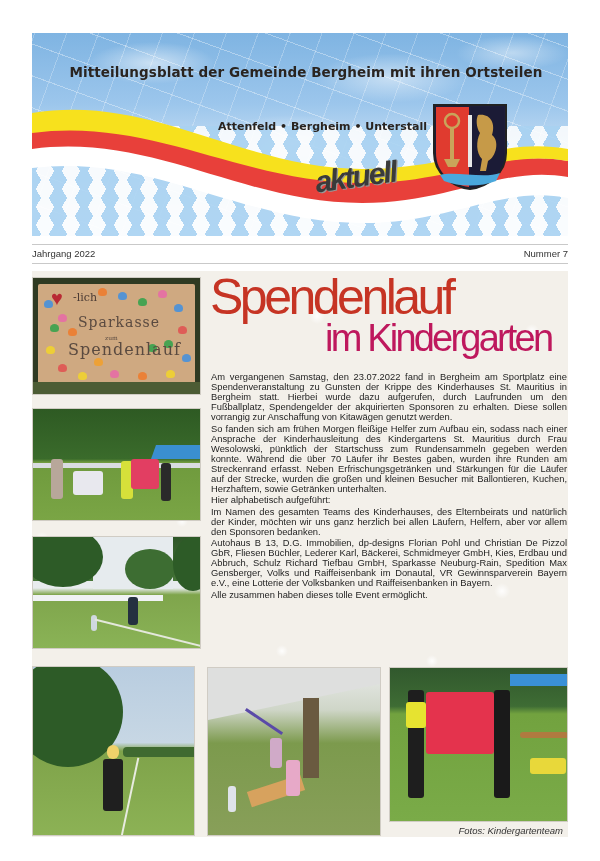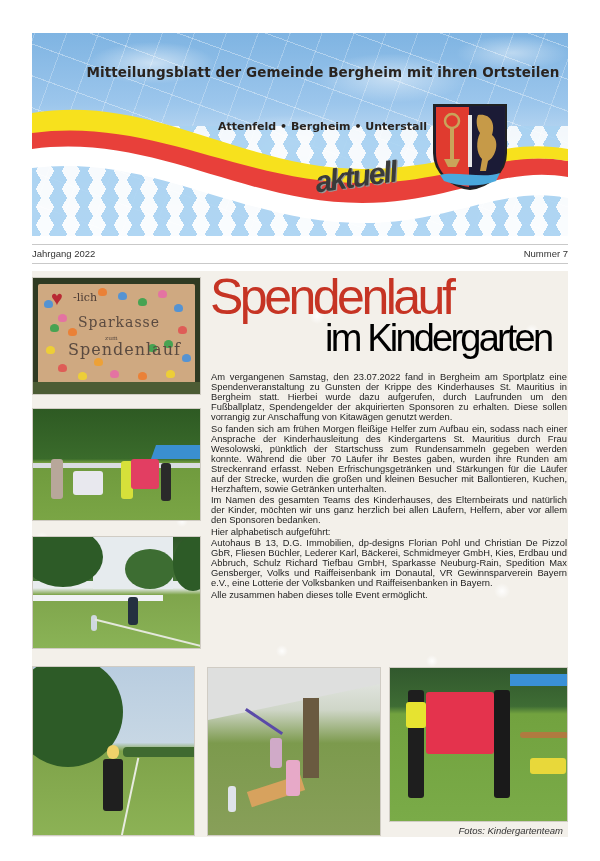--- a/index.html
+++ b/index.html
@@ -18,21 +18,21 @@
       radial-gradient(ellipse 110px 35px at 360px 45px, rgba(255,255,255,0.5), transparent 70%),
       radial-gradient(ellipse 80px 25px at 480px 20px, rgba(255,255,255,0.45), transparent 70%),
       radial-gradient(ellipse 120px 40px at 260px 110px, rgba(255,255,255,0.5), transparent 70%); }
   .rautes { position: absolute; left: 0; bottom: 0; width: 100%; height: 110px;
     background-color: #ffffff;
     background-image:
       linear-gradient(60deg, #a8d2f2 25%, transparent 25%, transparent 75%, #a8d2f2 75%),
       linear-gradient(-60deg, #a8d2f2 25%, transparent 25%, transparent 75%, #a8d2f2 75%);
     background-size: 26px 18px; opacity: 0.85; }
   .ribbon-svg { position: absolute; left: 0; top: 0; width: 536px; height: 203px; }
-  .mast-subtitle { position: absolute; left: 17px; width: 548px; top: 31px; text-align: center;
+  .mast-subtitle { position: absolute; left: 0; width: 548px; top: 31px; text-align: center;
     font-family: "DejaVu Sans", sans-serif; font-weight: bold; font-size: 13.5px; color: #2a2420; letter-spacing: 0.1px; }
   .mast-places { position: absolute; left: 186px; top: 87px; font-family: "DejaVu Sans", sans-serif; font-weight: bold; font-size: 11px; color: #2a2420; }
   .mast-title { position: absolute; left: 184px; top: 86px; font-family: "DejaVu Sans", sans-serif; font-weight: bold; font-size: 33px; color: #2a1f18; letter-spacing: 0.5px; }
   .mast-aktuell { position: absolute; left: 283px; top: 127px; font-family: "Liberation Sans", sans-serif; font-weight: bold; font-style: italic; font-size: 30px;
     color: #3a3a3a; letter-spacing: -2px; transform: rotate(-8deg); text-shadow: 1px 1px 0 #999; }
   .crest { position: absolute; left: 398px; top: 68px; width: 80px; height: 90px; }
 
   
   .issue-line { position: absolute; left: 32px; top: 244px; width: 536px; height: 18px;
     border-top: 1px solid #c9c9c9; border-bottom: 1px solid #c9c9c9; font-size: 9.5px; color: #333; }
@@ -84,21 +84,21 @@
     background: linear-gradient(180deg, #b9cde0 0%, #c7d7e4 45%, #7fa34a 50%, #8cb255 100%); }
   .p-table { left: 207px; top: 667px; width: 174px; height: 169px;
     background: linear-gradient(180deg, #e9eaea 0%, #cfd6c8 25%, #7c9a4d 45%, #889f59 100%); }
   .p-poster { left: 389px; top: 667px; width: 179px; height: 155px;
     background: linear-gradient(180deg, #31582d 0%, #3e6c34 25%, #72a23f 30%, #7aab48 100%); }
 
   .caption { position: absolute; left: 389px; top: 825px; width: 174px; text-align: right; font-style: italic; font-size: 9.5px; color: #333; }
 
   
   .headline-1 { position: absolute; left: 210px; top: 272px; font-family: "Liberation Sans", sans-serif; font-size: 50px; color: #c63424; letter-spacing: -3.5px; line-height: 1; }
-  .headline-2 { position: absolute; left: 325px; top: 319px; font-family: "Liberation Sans", sans-serif; font-size: 38px; color: #000000; letter-spacing: -2.8px; line-height: 1; }
+  .headline-2 { position: absolute; left: 325px; top: 319px; font-family: "Liberation Sans", sans-serif; font-size: 38px; color: #be185d; letter-spacing: -2.8px; line-height: 1; }
 
   .body-text { position: absolute; left: 211px; top: 372px; width: 356px; font-family: "Liberation Sans", sans-serif; font-size: 9.35px; line-height: 10px; color: #1e1e1e; text-align: justify; }
   .body-text p { margin: 0 0 1.6px 0; }
 </style>
 </head>
 <body>
 
 <div class="masthead">
   <div class="clouds"></div>
   <div class="sky-grid"></div>
@@ -182,22 +182,22 @@
   <div class="figure" style="left:58px;top:78px;width:6px;height:16px;background:#d0d8e0"></div>
   <div style="position:absolute;left:60px;top:96px;width:120px;height:2px;background:#e4e8dc;transform:rotate(14deg)"></div>
 </div>
 
 <div class="headline-1">Spendenlauf</div>
 <div class="headline-2">im Kindergarten</div>
 
 <div class="body-text">
   <p>Am vergangenen Samstag, den 23.07.2022 fand in Bergheim am Sportplatz eine Spendenveranstaltung zu Gunsten der Krippe des Kinderhauses St. Mauritius in Bergheim statt. Hierbei wurde dazu aufgerufen, durch Laufrunden um den Fußballplatz, Spendengelder der akquirierten Sponsoren zu erhalten. Diese sollen vorrangig zur Anschaffung von Kitawägen genutzt werden.</p>
   <p>So fanden sich am frühen Morgen fleißige Helfer zum Aufbau ein, sodass nach einer Ansprache der Kinderhausleitung des Kindergartens St. Mauritius durch Frau Wesolowski, pünktlich der Startschuss zum Rundensammeln gegeben werden konnte. Während die über 70 Läufer ihr Bestes gaben, wurden ihre Runden am Streckenrand erfasst. Neben Erfrischungsgetränken und Stärkungen für die Läufer auf der Strecke, wurden die großen und kleinen Besucher mit Ballontieren, Kuchen, Herzhaftem, sowie Getränken unterhalten.</p>
+  <p>Hier alphabetisch aufgeführt:</p>
   <p>Im Namen des gesamten Teams des Kinderhauses, des Elternbeirats und natürlich der Kinder, möchten wir uns ganz herzlich bei allen Läufern, Helfern, aber vor allem den Sponsoren bedanken.</p>
-  <p>Hier alphabetisch aufgeführt:</p>
   <p>Autohaus B 13, D.G. Immobilien, dp-designs Florian Pohl und Christian De Pizzol GbR, Fliesen Büchler, Lederer Karl, Bäckerei, Schmidmeyer GmbH, Kies, Erdbau und Abbruch, Schulz Richard Tiefbau GmbH, Sparkasse Neuburg-Rain, Spedition Max Gensberger, Volks und Raiffeisenbank im Donautal, VR Gewinnsparverein Bayern e.V., eine Lotterie der Volksbanken und Raiffeisenbanken in Bayern.</p>
   <p>Alle zusammen haben dieses tolle Event ermöglicht.</p>
 </div>
 
 <div class="photo p-carry">
   <div class="tree" style="left:-20px;top:-10px;width:110px;height:110px"></div>
   <div style="position:absolute;left:90px;top:80px;width:80px;height:10px;background:#3f6a30;border-radius:4px"></div>
   <div style="position:absolute;left:96px;top:90px;width:2px;height:80px;background:#e8ebe0;transform:rotate(12deg)"></div>
   <div class="figure" style="left:74px;top:78px;width:12px;height:14px;background:#f0d26a;border-radius:6px"></div>
   <div class="figure" style="left:70px;top:92px;width:20px;height:52px;background:#1f1f1f"></div>

